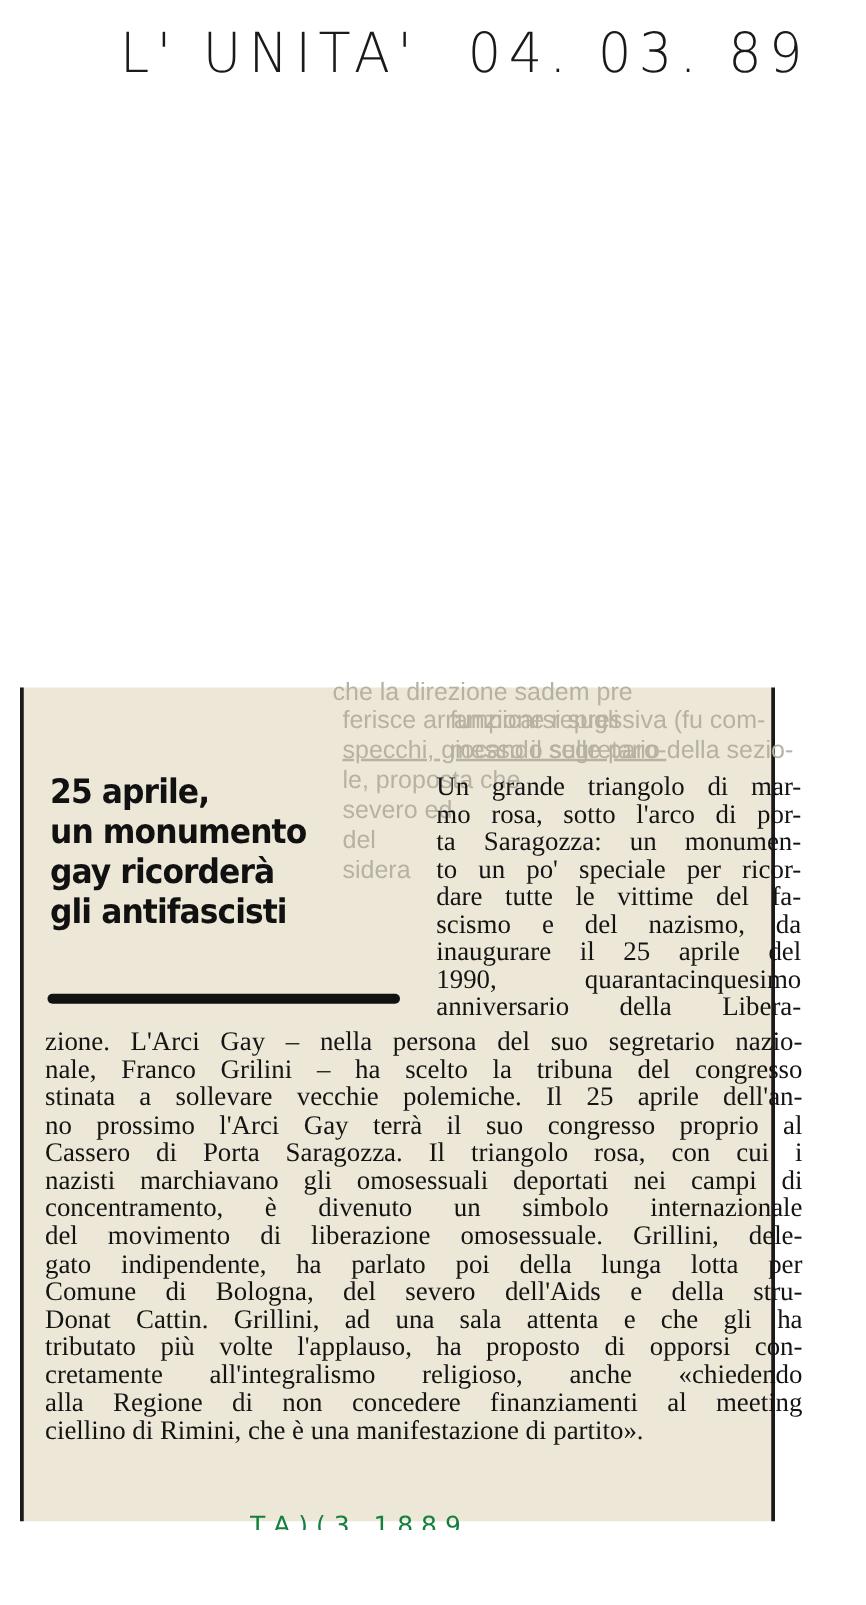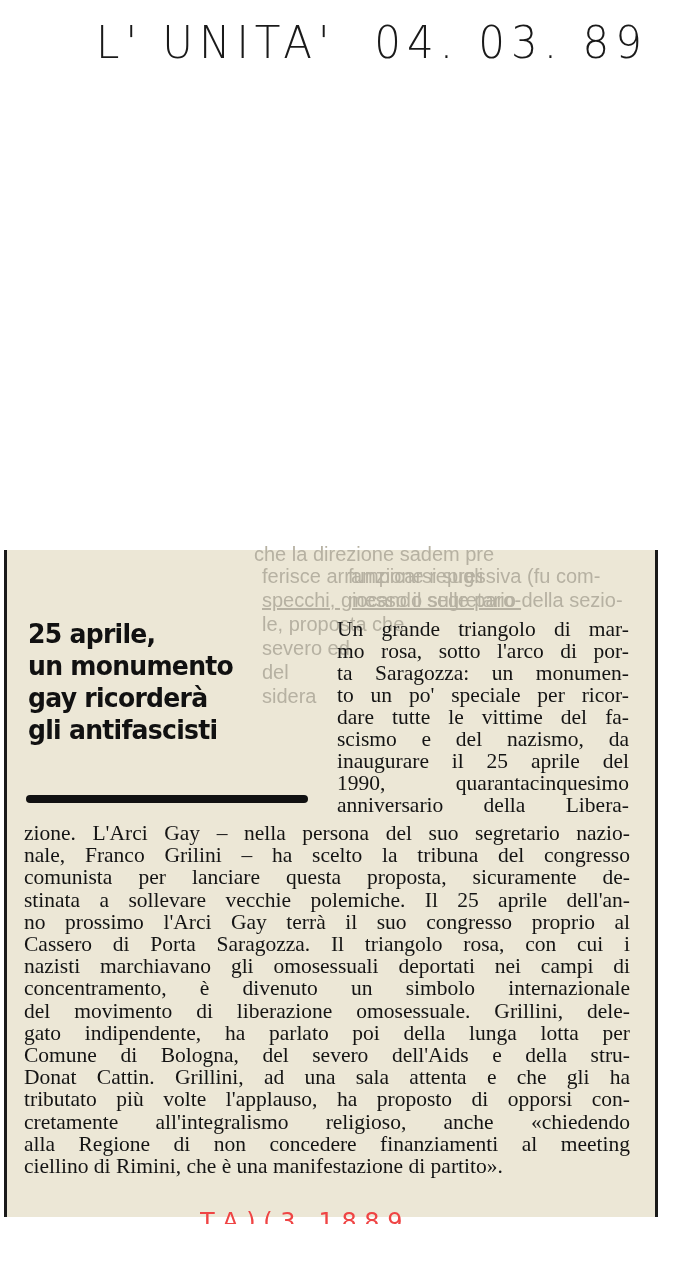--- a/index.html
+++ b/index.html
@@ -7,21 +7,21 @@
     width:693px; height:1284px; background:#ffffff; position:relative; overflow:hidden;
     font-family:"Liberation Serif", serif; color:#141414;
   }
   .handwritten {
     position:absolute; left:96px; top:18px; width:500px; height:52px;
     font-family:"DejaVu Sans", sans-serif; font-weight:300; font-size:42px;
     letter-spacing:6px; color:#1a1a1a; white-space:nowrap;
     transform:scaleY(1.05);
   }
   .clipping {
-    position:absolute; left:4px; top:550px; width:654px; height:667px;
+    position:absolute; left:16px; top:550px; width:604px; height:667px;
     background:#ece7d6;
   }
   .rule-left { position:absolute; left:0; top:0; width:3px; height:100%; background:#1a1a1a; }
   .rule-right { position:absolute; right:0; top:0; width:3px; height:100%; background:#1a1a1a; }
   .bleed {
     position:absolute; color:#b6b1a2; font-family:"Liberation Sans", sans-serif;
     font-size:20px; line-height:24px; white-space:nowrap;
   }
   .headline {
     position:absolute; left:24px; top:68px; width:290px;
@@ -39,21 +39,21 @@
     font-size:21.5px; line-height:22px; text-align:justify;
   }
   .body-text {
     position:absolute; left:20px; top:272px; width:606px;
     font-size:21.5px; line-height:22.2px;
   }
   .line { white-space:nowrap; text-align:justify; text-align-last:justify; }
   .line.last { text-align-last:left; }
   .scribble {
     position:absolute; left:200px; top:1208px; width:230px; height:16px; overflow:hidden;
-    font-family:"DejaVu Sans", sans-serif; font-size:24px; color:#ef4444; white-space:nowrap;
+    font-family:"DejaVu Sans", sans-serif; font-size:20px; color:#15803d; white-space:nowrap;
   }
 </style>
 </head>
 <body>
 
 <div class="handwritten">
   <span>L' UNITA'</span>&nbsp;&nbsp;<span>04. 03. 89</span>
 </div>
 
 <div class="clipping">
@@ -86,21 +86,20 @@
     <div class="line">dare tutte le vittime del fa-</div>
     <div class="line">scismo e del nazismo, da</div>
     <div class="line">inaugurare il 25 aprile del</div>
     <div class="line">1990, quarantacinquesimo</div>
     <div class="line">anniversario della Libera-</div>
   </div>
 
   <div class="body-text">
     <div class="line">zione. L'Arci Gay – nella persona del suo segretario nazio-</div>
     <div class="line">nale, Franco Grilini – ha scelto la tribuna del congresso</div>
-    <div class="line">comunista per lanciare questa proposta, sicuramente de-</div>
     <div class="line">stinata a sollevare vecchie polemiche. Il 25 aprile dell'an-</div>
     <div class="line">no prossimo l'Arci Gay terrà il suo congresso proprio al</div>
     <div class="line">Cassero di Porta Saragozza. Il triangolo rosa, con cui i</div>
     <div class="line">nazisti marchiavano gli omosessuali deportati nei campi di</div>
     <div class="line">concentramento, è divenuto un simbolo internazionale</div>
     <div class="line">del movimento di liberazione omosessuale. Grillini, dele-</div>
     <div class="line">gato indipendente, ha parlato poi della lunga lotta per</div>
     <div class="line">Comune di Bologna, del severo dell'Aids e della stru-</div>
     <div class="line">Donat Cattin. Grillini, ad una sala attenta e che gli ha</div>
     <div class="line">tributato più volte l'applauso, ha proposto di opporsi con-</div>

